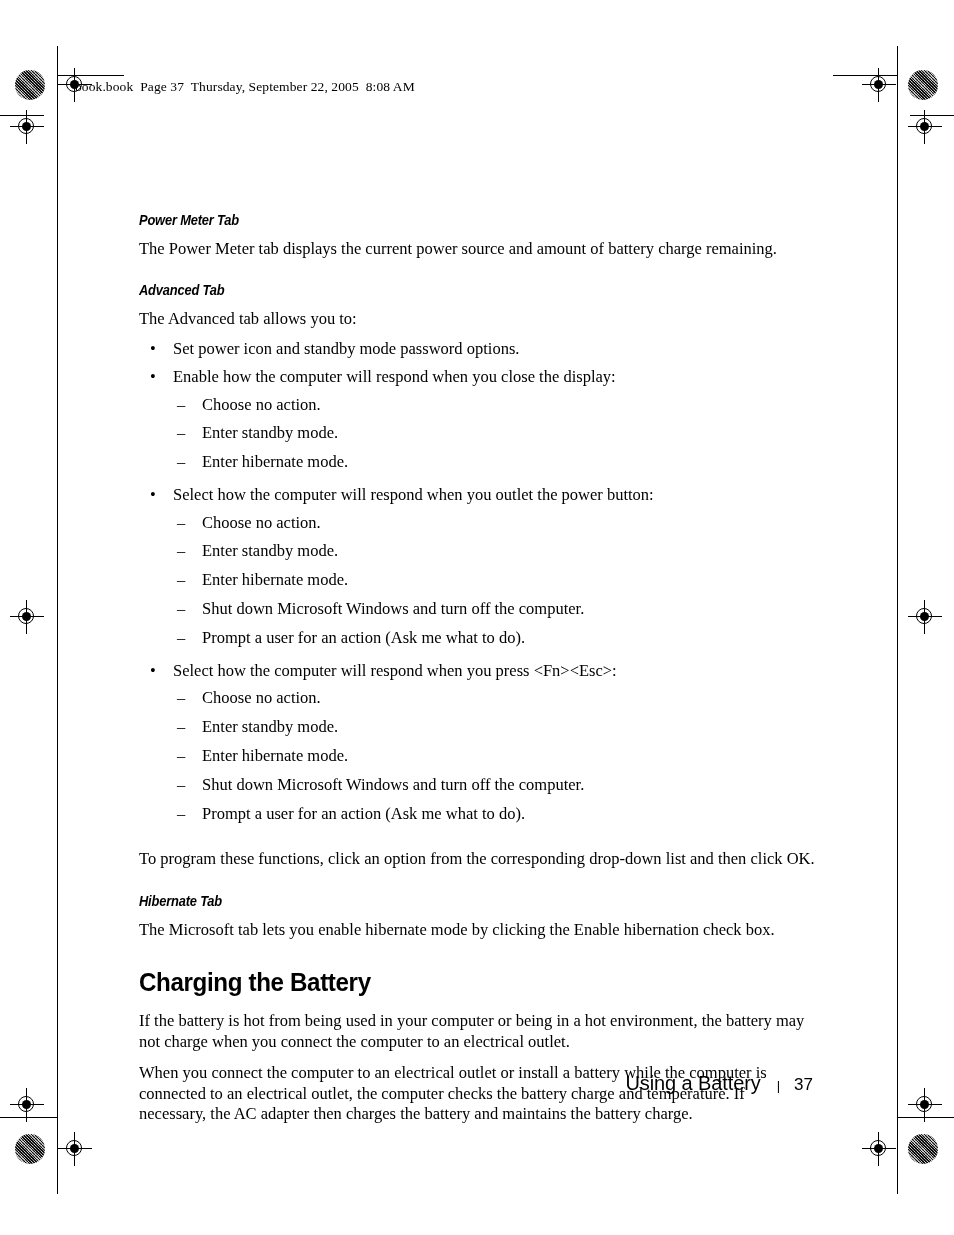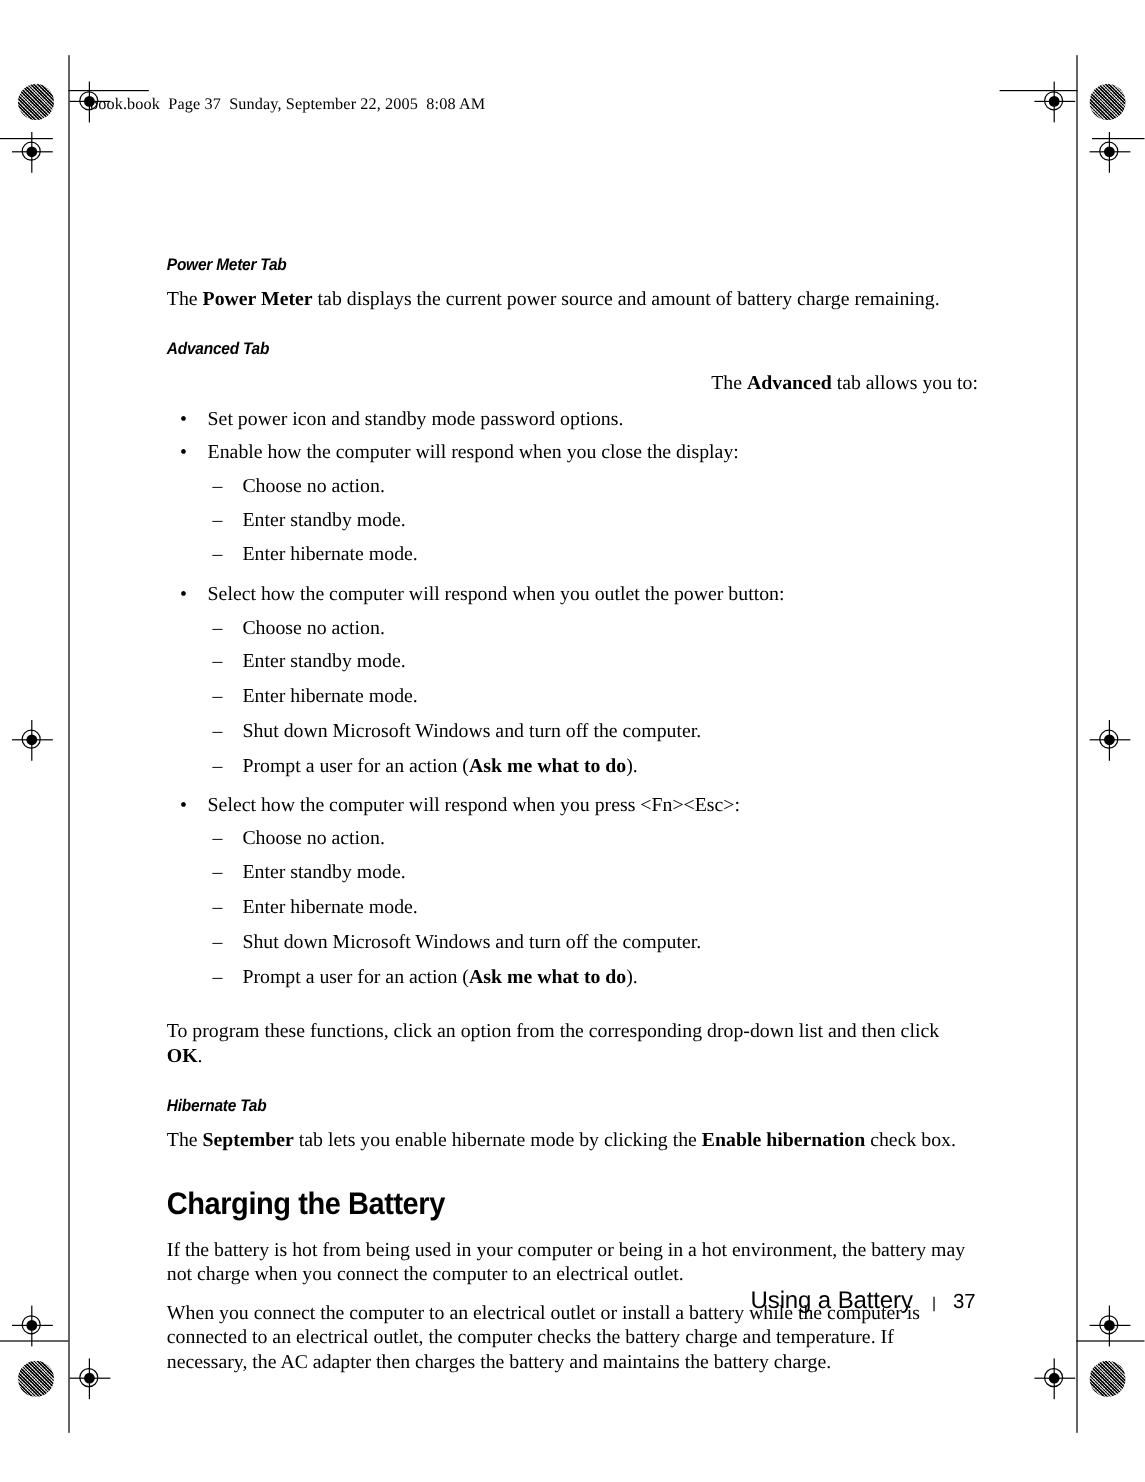--- a/index.html
+++ b/index.html
@@ -114,23 +114,23 @@
     letter-spacing: -0.4px;
     transform: scaleX(0.93);
     transform-origin: left center;
   }
 
   p.body {
     font-size: 16.5px;
     line-height: 1.24;
     margin: 0 0 11px 0;
   }
-  p.body.tight { margin-bottom: 9px; text-align: right; }
-
-  b, .b { font-weight: bold; }
+  p.body.tight { margin-bottom: 9px; }
+
+  b, .b { font-weight: normal; }
 
   ul.bullets {
     list-style: none;
     margin: 2px 0 0 0;
     padding: 0;
   }
   li.bullet {
     position: relative;
     padding-left: 34px;
     font-size: 16.5px;
@@ -262,21 +262,21 @@
       <span class="ring"></span>
       <span class="dot"></span>
   </div>
   <div class="reg-mark" style="left:862px; top:1132px;">
     <span class="hline"></span>
       <span class="vline"></span>
       <span class="ring"></span>
       <span class="dot"></span>
   </div>
 
-  <div class="page-header">book.book  Page 37  Sunday, September 22, 2005  8:08 AM</div>
+  <div class="page-header">book.book  Page 37  Thursday, September 22, 2005  8:08 AM</div>
 
   <div class="content">
 
     <h3 class="subhead">Power Meter Tab</h3>
     <p class="body"><span>The </span><b>Power Meter</b><span> tab displays the current power source and amount of battery charge remaining.</span></p>
 
     <h3 class="subhead spaced">Advanced Tab</h3>
     <p class="body tight"><span>The </span><b>Advanced</b><span> tab allows you to:</span></p>
 
     <ul class="bullets">
@@ -356,21 +356,21 @@
             <span class="marker">–</span>
             <span>Prompt a user for an action (</span><b>Ask me what to do</b><span>).</span>
           </li>
         </ul>
       </li>
     </ul>
 
     <p class="body" style="margin-top:26px;"><span>To program these functions, click an option from the corresponding drop-down list and then click </span><b>OK</b><span>.</span></p>
 
     <h3 class="subhead spaced">Hibernate Tab</h3>
-    <p class="body"><span>The </span><b>September</b><span> tab lets you enable hibernate mode by clicking the </span><b>Enable hibernation</b><span> check box.</span></p>
+    <p class="body"><span>The </span><b>Microsoft</b><span> tab lets you enable hibernate mode by clicking the </span><b>Enable hibernation</b><span> check box.</span></p>
 
     <h1 class="chapter">Charging the Battery</h1>
     <p class="body">If the battery is hot from being used in your computer or being in a hot environment, the battery may not charge when you connect the computer to an electrical outlet.</p>
     <p class="body">When you connect the computer to an electrical outlet or install a battery while the computer is connected to an electrical outlet, the computer checks the battery charge and temperature. If necessary, the AC adapter then charges the battery and maintains the battery charge.</p>
   </div>
 
   <div class="page-footer">
     <span class="label">Using a Battery</span>
     <span class="sep">|</span>
     <span class="pagenum">37</span>

